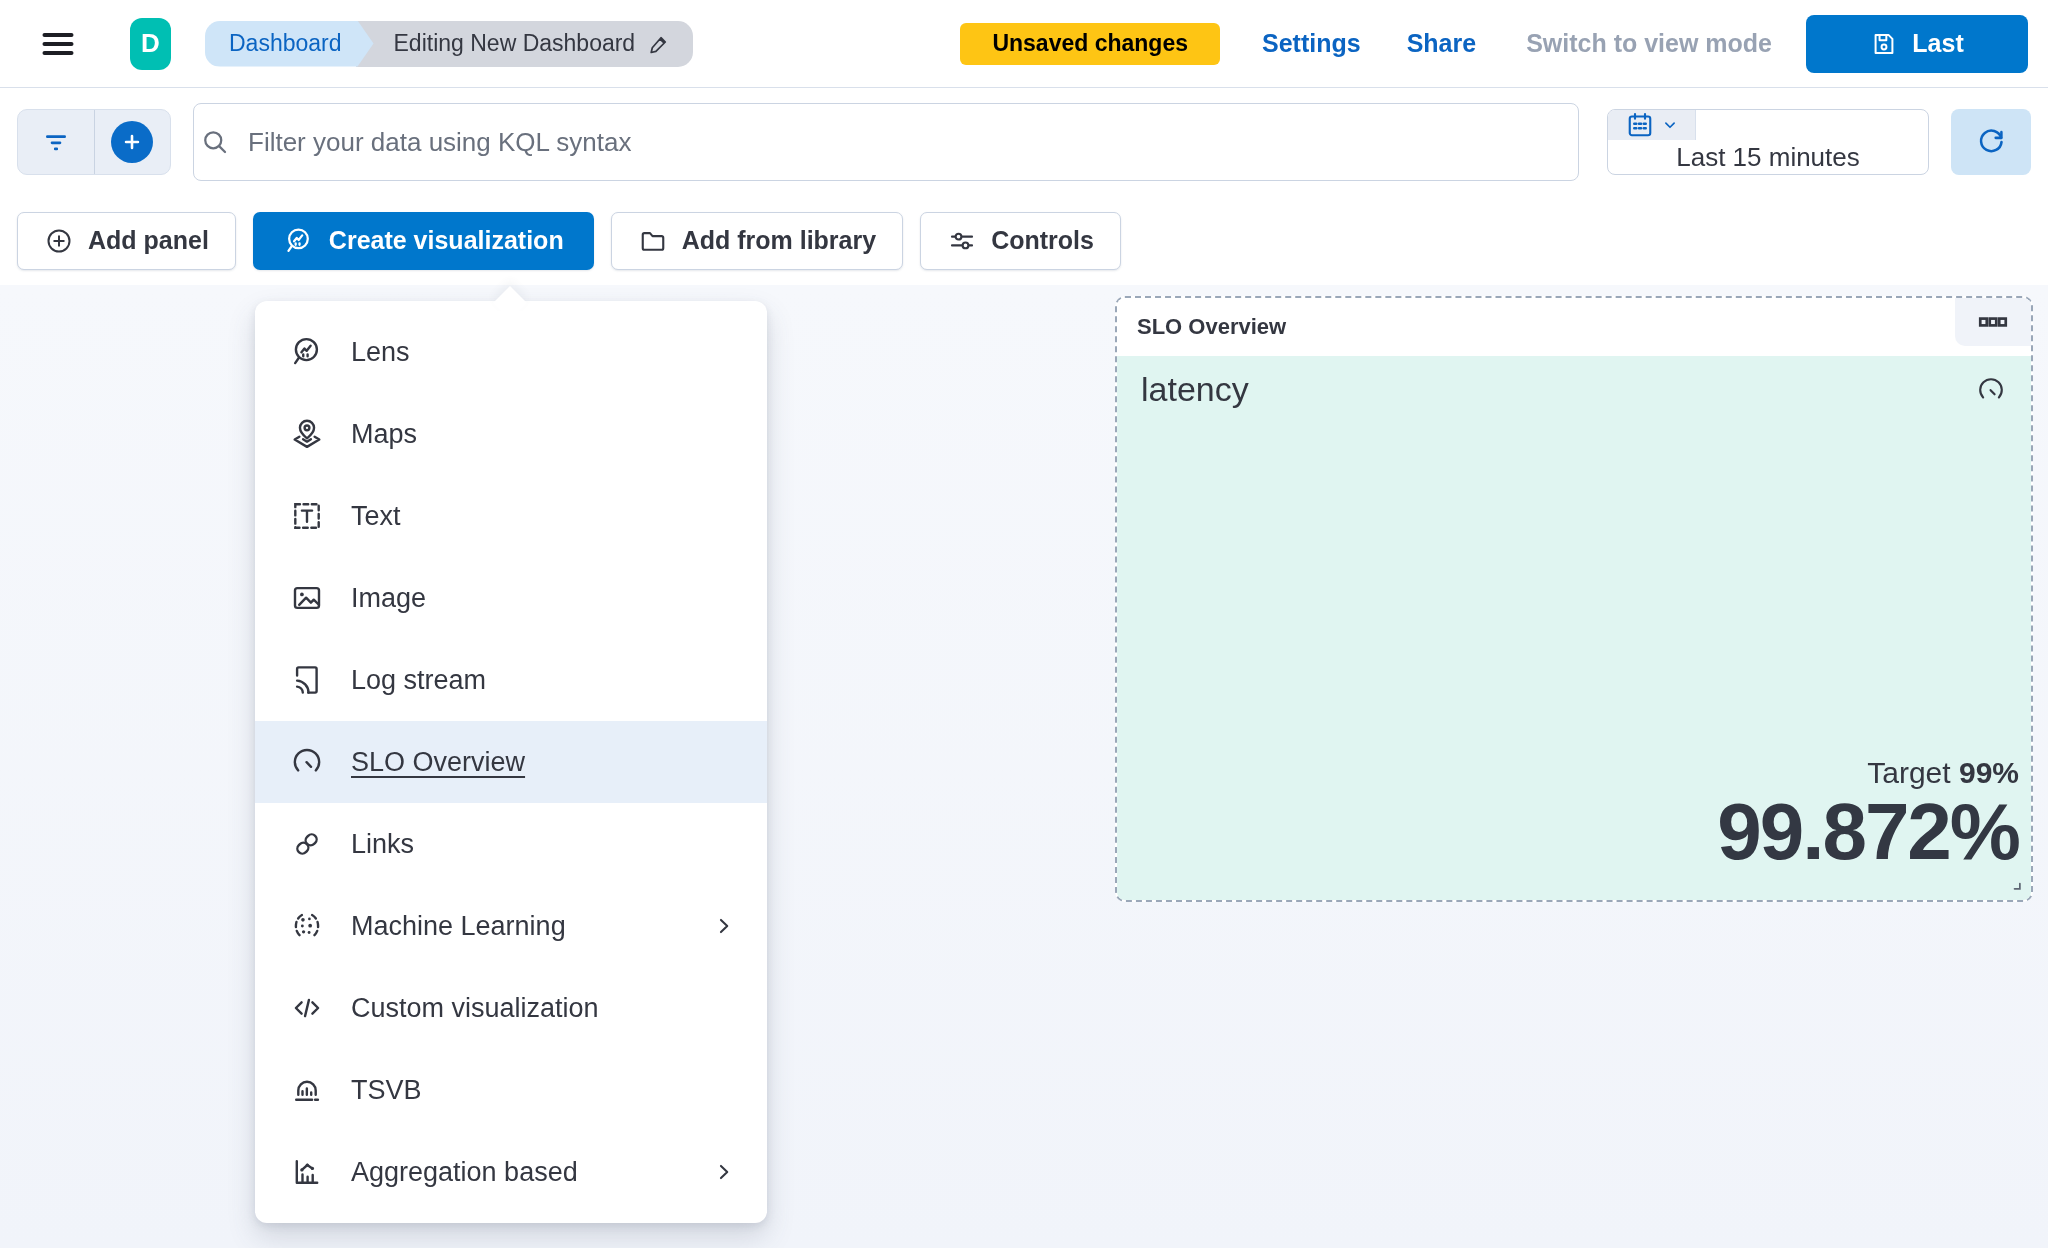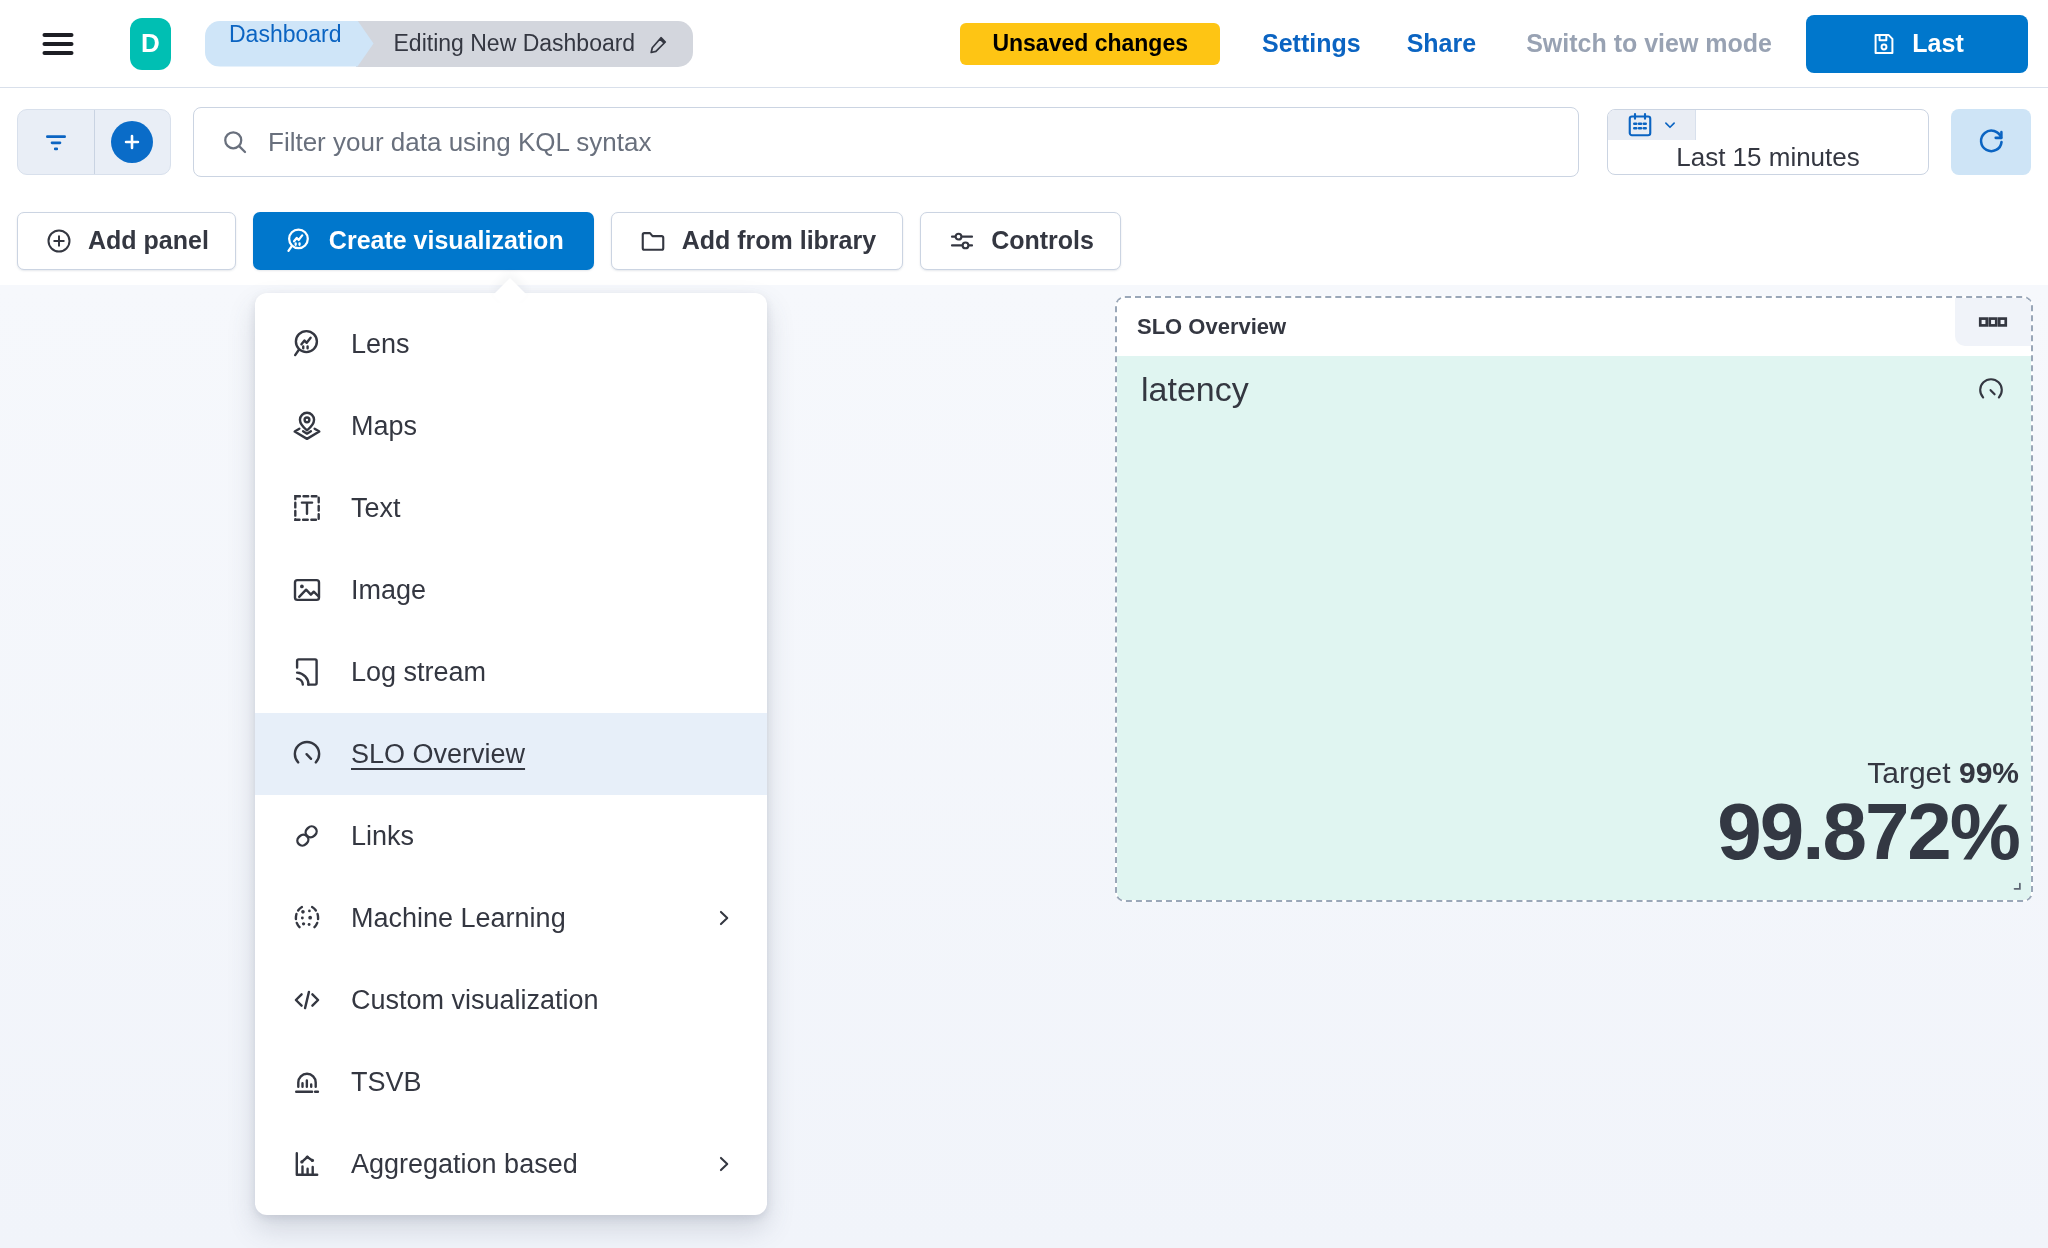--- a/index.html
+++ b/index.html
@@ -16,21 +16,21 @@
     display:flex; align-items:center; padding:0 20px;
   }
   .hamburger { width:52px; height:52px; margin-left:12px; border:none; background:none;
     display:flex; align-items:center; justify-content:center; color:#1D1E24; cursor:pointer; }
   .logo {
     width:41px; height:52px; margin-left:46px; border-radius:12px; background:#00BFB3;
     color:#fff; font-weight:700; font-size:26px; display:flex; align-items:center; justify-content:center;
   }
   .crumbs { display:flex; align-items:center; margin-left:34px; margin-right:auto; height:46px; }
   .crumb-root {
-    position:relative; z-index:1; height:46px; display:flex; align-items:flex-start;
+    position:relative; z-index:1; height:46px; display:flex; align-items:center;
     background:#CFE5F8; color:#0B64C2; font-size:23px; font-weight:500;
     padding:0 32px 0 24px; border-radius:15px;
     clip-path:polygon(0 0,calc(100% - 16px) 0,100% 50%,calc(100% - 16px) 100%,0 100%);
     filter:drop-shadow(4px 0 0 #fff); cursor:pointer;
   }
   .crumb-current {
     z-index:0; height:46px; display:flex; align-items:center; gap:12px;
     background:#D3D6DD; color:#343741; font-size:23px; font-weight:500;
     margin-left:-18px; padding:0 22px 0 38px; border-radius:0 15px 15px 0;
   }
@@ -52,22 +52,22 @@
   .filterbar { height:108px; background:#fff; display:flex; align-items:center; padding:0 17px; }
   .filter-group {
     width:154px; height:66px; border-radius:10px; background:#E9EEF6; border:1px solid #D8E0EC;
     display:flex; align-items:stretch; overflow:hidden;
   }
   .filter-group .half { flex:1; display:flex; align-items:center; justify-content:center; background:none; border:none; cursor:pointer; }
   .filter-group .half + .half { border-left:1px solid #C9D3E2; }
   .plus-circle { width:42px; height:42px; border-radius:50%; background:#0A6CC8; color:#fff;
     display:flex; align-items:center; justify-content:center; }
   .kql {
-    flex:1; height:70px; margin-left:22px; border:1px solid #CBD4E2; border-radius:8px; background:#fff;
-    display:flex; align-items:center; padding:0 26px; gap:18px;
+    flex:1; height:78px; margin-left:22px; border:1px solid #CBD4E2; border-radius:8px; background:#fff;
+    display:flex; align-items:center; padding:0 6px; gap:18px;
   }
   .kql input { border:none; outline:none; flex:1; font-size:26px; font-family:inherit; color:#343741; background:none; }
   .kql input::placeholder { color:#69707D; }
   .datepicker {
     margin-left:28px; width:322px; height:66px; border:1px solid #CBD4E2; border-radius:8px;
     background:#fff; display:flex; align-items:stretch; overflow:hidden;flex-direction:column;
   }
   .datepicker .cal-seg { width:88px; background:#E9EDF4; border:none; border-right:1px solid #D8E0EC;
     display:flex; align-items:center; justify-content:center; gap:6px; color:#0B64C2; cursor:pointer; }
   .datepicker .range { flex:1; background:none; border:none; font-size:26px; font-family:inherit;
@@ -82,21 +82,21 @@
     display:flex; align-items:center; gap:14px; padding:0 26px; cursor:pointer;
     background:#fff; color:#343741; border:1px solid #CBD4E2; box-shadow:0 1px 2px rgba(152,162,179,.25);
   }
   .tb-btn.primary { background:#0077CC; color:#fff; border:none; padding:0 30px; }
 
   
   .canvas { position:relative; height:963px; background:linear-gradient(180deg,#F6F8FC 0%,#F1F4FA 100%); }
 
   
   .popover {
-    position:absolute; left:255px; top:8px; width:512px; padding:10px 0;
+    position:absolute; left:255px; top:16px; width:512px; padding:10px 0;
     background:#fff; border-radius:12px;
     box-shadow:0 14px 28px rgba(65,78,101,.18), 0 3px 8px rgba(65,78,101,.12);
   }
   .popover .arrow {
     position:absolute; top:-10px; left:243px; width:24px; height:24px; background:#fff;
     transform:rotate(45deg); box-shadow:-4px -4px 8px rgba(65,78,101,.06);
   }
   .menu-item {
     position:relative; height:82px; display:flex; align-items:center; gap:26px; padding:0 30px 0 34px;
     font-size:27px; color:#343741; cursor:pointer; background:#fff;

